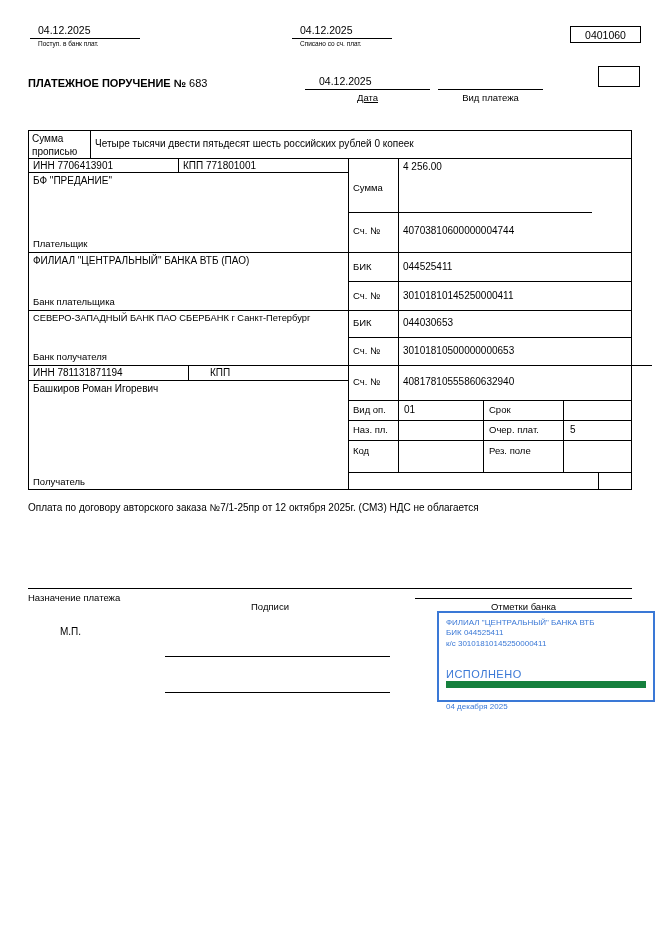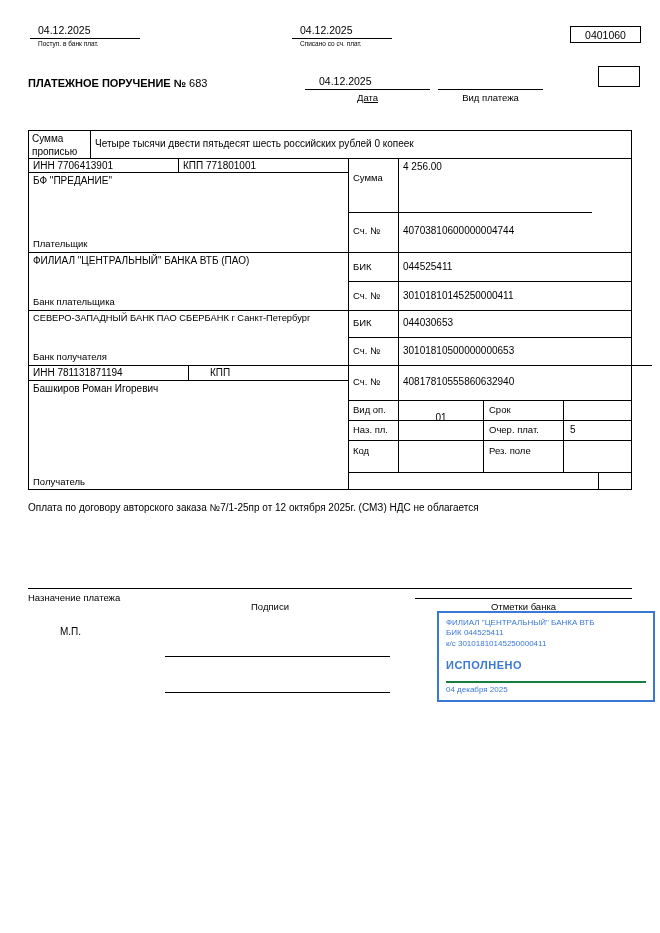--- a/index.html
+++ b/index.html
@@ -22,22 +22,22 @@
   }
   .blk { display:flex; flex-direction:column; justify-content:space-between; }
   .lbl { font-size:9.5px; }
   .small { font-size:6.5px; }
   .nowrap { white-space:nowrap; }
   .stamp {
     position:absolute; left:437px; top:611px; width:218px; height:91px;
     border:2px solid #3a78d6; color:#3a78d6; padding:5px 7px;
     display:flex; flex-direction:column; font-size:8px; line-height:1.3;
   }
-  .stamp .status { font-weight:bold; font-size:11px; letter-spacing:0.5px; margin-top:9px; }
-  .stamp .foot { margin-top:auto; border-top:2px solid #15803d; padding-top:2px; }
+  .stamp .status { font-weight:normal; font-size:11px; letter-spacing:0.5px; margin-top:18px; }
+  .stamp .foot { margin-top:auto; border-top:7px solid #15803d; padding-top:14px; }
 </style>
 </head>
 <body>
 
 <div class="abs" style="left:30px; top:24px; width:110px;">
   <div style="font-size:10.5px; padding:0 0 2px 8px; border-bottom:1px solid #000;">04.12.2025</div>
   <div class="small" style="padding-left:8px; padding-top:1px;">Поступ. в банк плат.</div>
 </div>
 
 <div class="abs" style="left:292px; top:24px; width:100px;">
@@ -70,21 +70,21 @@
   <div class="cell" style="left:62px; top:0; width:542px; height:28px; display:flex; align-items:center;">Четыре тысячи двести пятьдесят шесть российских рублей 0 копеек</div>
 
   <div class="cell" style="left:0; top:28px; width:150px; height:14px; padding:1px 4px;">ИНН 7706413901</div>
   <div class="cell" style="left:150px; top:28px; width:170px; height:14px; padding:1px 4px;">КПП 771801001</div>
 
   <div class="cell blk" style="left:0; top:42px; width:320px; height:80px;">
     <span>БФ "ПРЕДАНИЕ"</span>
     <span class="lbl">Плательщик</span>
   </div>
 
-  <div class="cell lbl" style="left:320px; top:28px; width:50px; height:54px; padding-top:13px;">Сумма</div>
+  <div class="cell lbl" style="left:320px; top:28px; width:50px; height:54px; padding-top:23px;">Сумма</div>
   <div class="cell" style="left:370px; top:28px; width:234px; height:54px; ">4 256.00</div>
 
   <div class="cell lbl" style="left:320px; top:82px; width:50px; height:40px; padding-top:12px;">Сч. №</div>
   <div class="cell" style="left:370px; top:82px; width:194px; height:40px; padding-top:12px;">40703810600000004744</div>
 
   <div class="cell blk" style="left:0; top:122px; width:320px; height:58px;">
     <span>ФИЛИАЛ "ЦЕНТРАЛЬНЫЙ" БАНКА ВТБ (ПАО)</span>
     <span class="lbl">Банк плательщика</span>
   </div>
   <div class="cell lbl" style="left:320px; top:122px; width:50px; height:29px; padding-top:8px;">БИК</div>
@@ -106,21 +106,21 @@
 
   <div class="cell blk" style="left:0; top:250px; width:320px; height:110px;">
     <span>Башкиров Роман Игоревич</span>
     <span class="lbl">Получатель</span>
   </div>
 
   <div class="cell lbl" style="left:320px; top:235px; width:50px; height:35px; padding-top:10px;">Сч. №</div>
   <div class="cell" style="left:370px; top:235px; width:254px; height:35px; padding-top:10px;">40817810555860632940</div>
 
   <div class="cell lbl" style="left:320px; top:270px; width:50px; height:20px; padding:3px 4px;">Вид оп.</div>
-  <div class="cell" style="left:370px; top:270px; width:85px; height:20px; padding:11px 5px;text-align:center;">01</div>
+  <div class="cell" style="left:370px; top:270px; width:85px; height:20px; padding:3px 5px;">01</div>
   <div class="cell lbl" style="left:455px; top:270px; width:80px; height:20px; padding:3px 5px;">Срок</div>
   <div class="cell" style="left:535px; top:270px; width:69px; height:20px;"></div>
 
   <div class="cell lbl" style="left:320px; top:290px; width:50px; height:20px; padding:3px 4px;">Наз. пл.</div>
   <div class="cell" style="left:370px; top:290px; width:85px; height:20px;"></div>
   <div class="cell lbl" style="left:455px; top:290px; width:80px; height:20px; padding:3px 5px;">Очер. плат.</div>
   <div class="cell" style="left:535px; top:290px; width:69px; height:20px; padding:3px 6px;">5</div>
 
   <div class="cell lbl" style="left:320px; top:310px; width:50px; height:32px; padding:4px 4px;">Код</div>
   <div class="cell" style="left:370px; top:310px; width:85px; height:32px;"></div>

